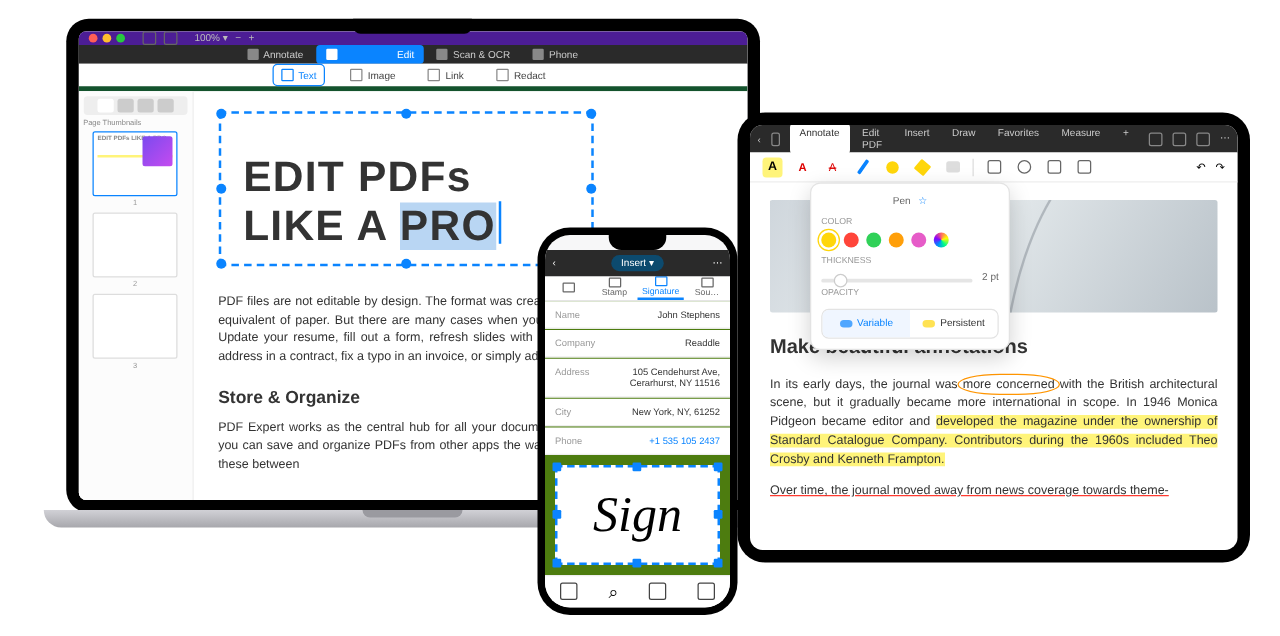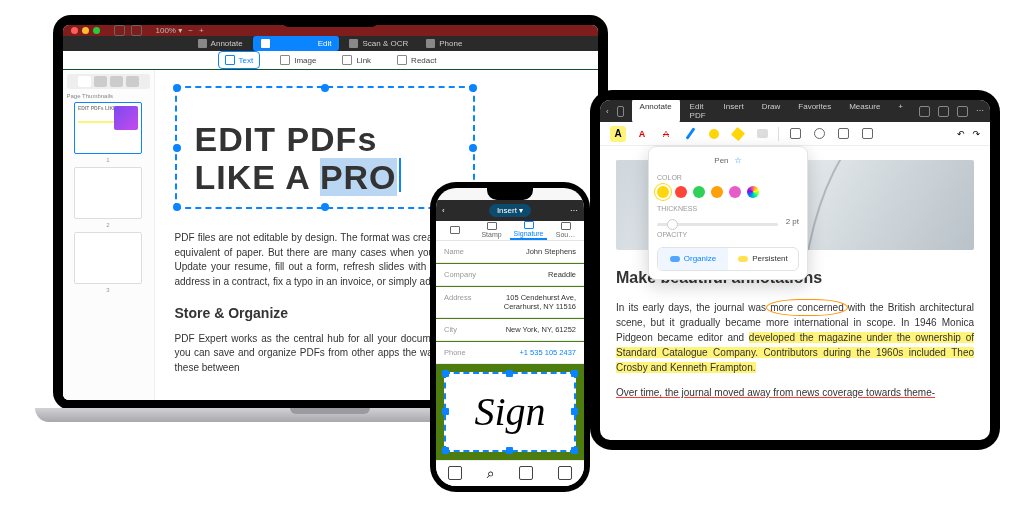--- a/index.html
+++ b/index.html
@@ -40,21 +40,21 @@
   .macbook-inner {
     width: 100%; height: 100%;
     background: #f5f5f7;
     border-radius: 6px;
     overflow: hidden;
     display: flex;
     flex-direction: column;
   }
   .macbook-topbar {
     height: 20px;
-    background: #7f1d1d;
+    background: #4c1d95;
     display: flex;
     align-items: center;
     gap: 14px;
     padding: 0 8px;
     font-size: 8px;
     color: #bbb;
   }
   .traffic { display:flex; gap:4px; }
   .traffic span { width:7px; height:7px; border-radius:50%; }
   .tr-r{background:#ff5f56;} .tr-y{background:#ffbd2e;} .tr-g{background:#27c93f;}
@@ -72,21 +72,21 @@
     padding: 3px 8px;
     color:#ccc;
     border-radius: 3px;
   }
   .mm-item.active { background:#0a84ff; color:#fff;gap:48px; }
   .mm-ico { width:9px; height:9px; background:#888; border-radius:1px; }
   .mm-item.active .mm-ico{ background:#fff; }
   .mac-subtoolbar {
     height: 26px;
     background: #fff;
-    border-bottom: 1px solid #14532d;
+    border-bottom: 4px solid #14532d;
     display:flex; justify-content:center; align-items:center;
     gap: 14px;
     font-size: 8px;
     color:#444;
   }
   .sub-item { display:flex; align-items:center; gap:4px; padding:3px 6px; border-radius:4px; }
   .sub-item.sel { border:1px solid #0a84ff; color:#0a84ff; }
   .sub-ico{width:10px;height:10px;border:1px solid #888;border-radius:1px;}
   .sub-item.sel .sub-ico{border-color:#0a84ff;}
 
@@ -500,21 +500,21 @@
         <div class="slider-row">
           <div class="slider" style="flex:1">
               <div class="knob"></div>
             </div>
           <span class="sl-val" style="margin-left:8px;">2 pt</span>
         </div>
         <div class="pop-lbl">OPACITY</div>
         <div class="seg">
           <div class="sel">
               <span class="seg-ico"></span>
-              <span>Organize</span>
+              <span>Variable</span>
             </div>
           <div>
               <span class="seg-ico" style="color:#ffd60a"></span>
               <span>Persistent</span>
             </div>
         </div>
       </div>
 
       <h2 class="ann-h">Make beautiful annotations</h2>
       <p class="ann-p">

